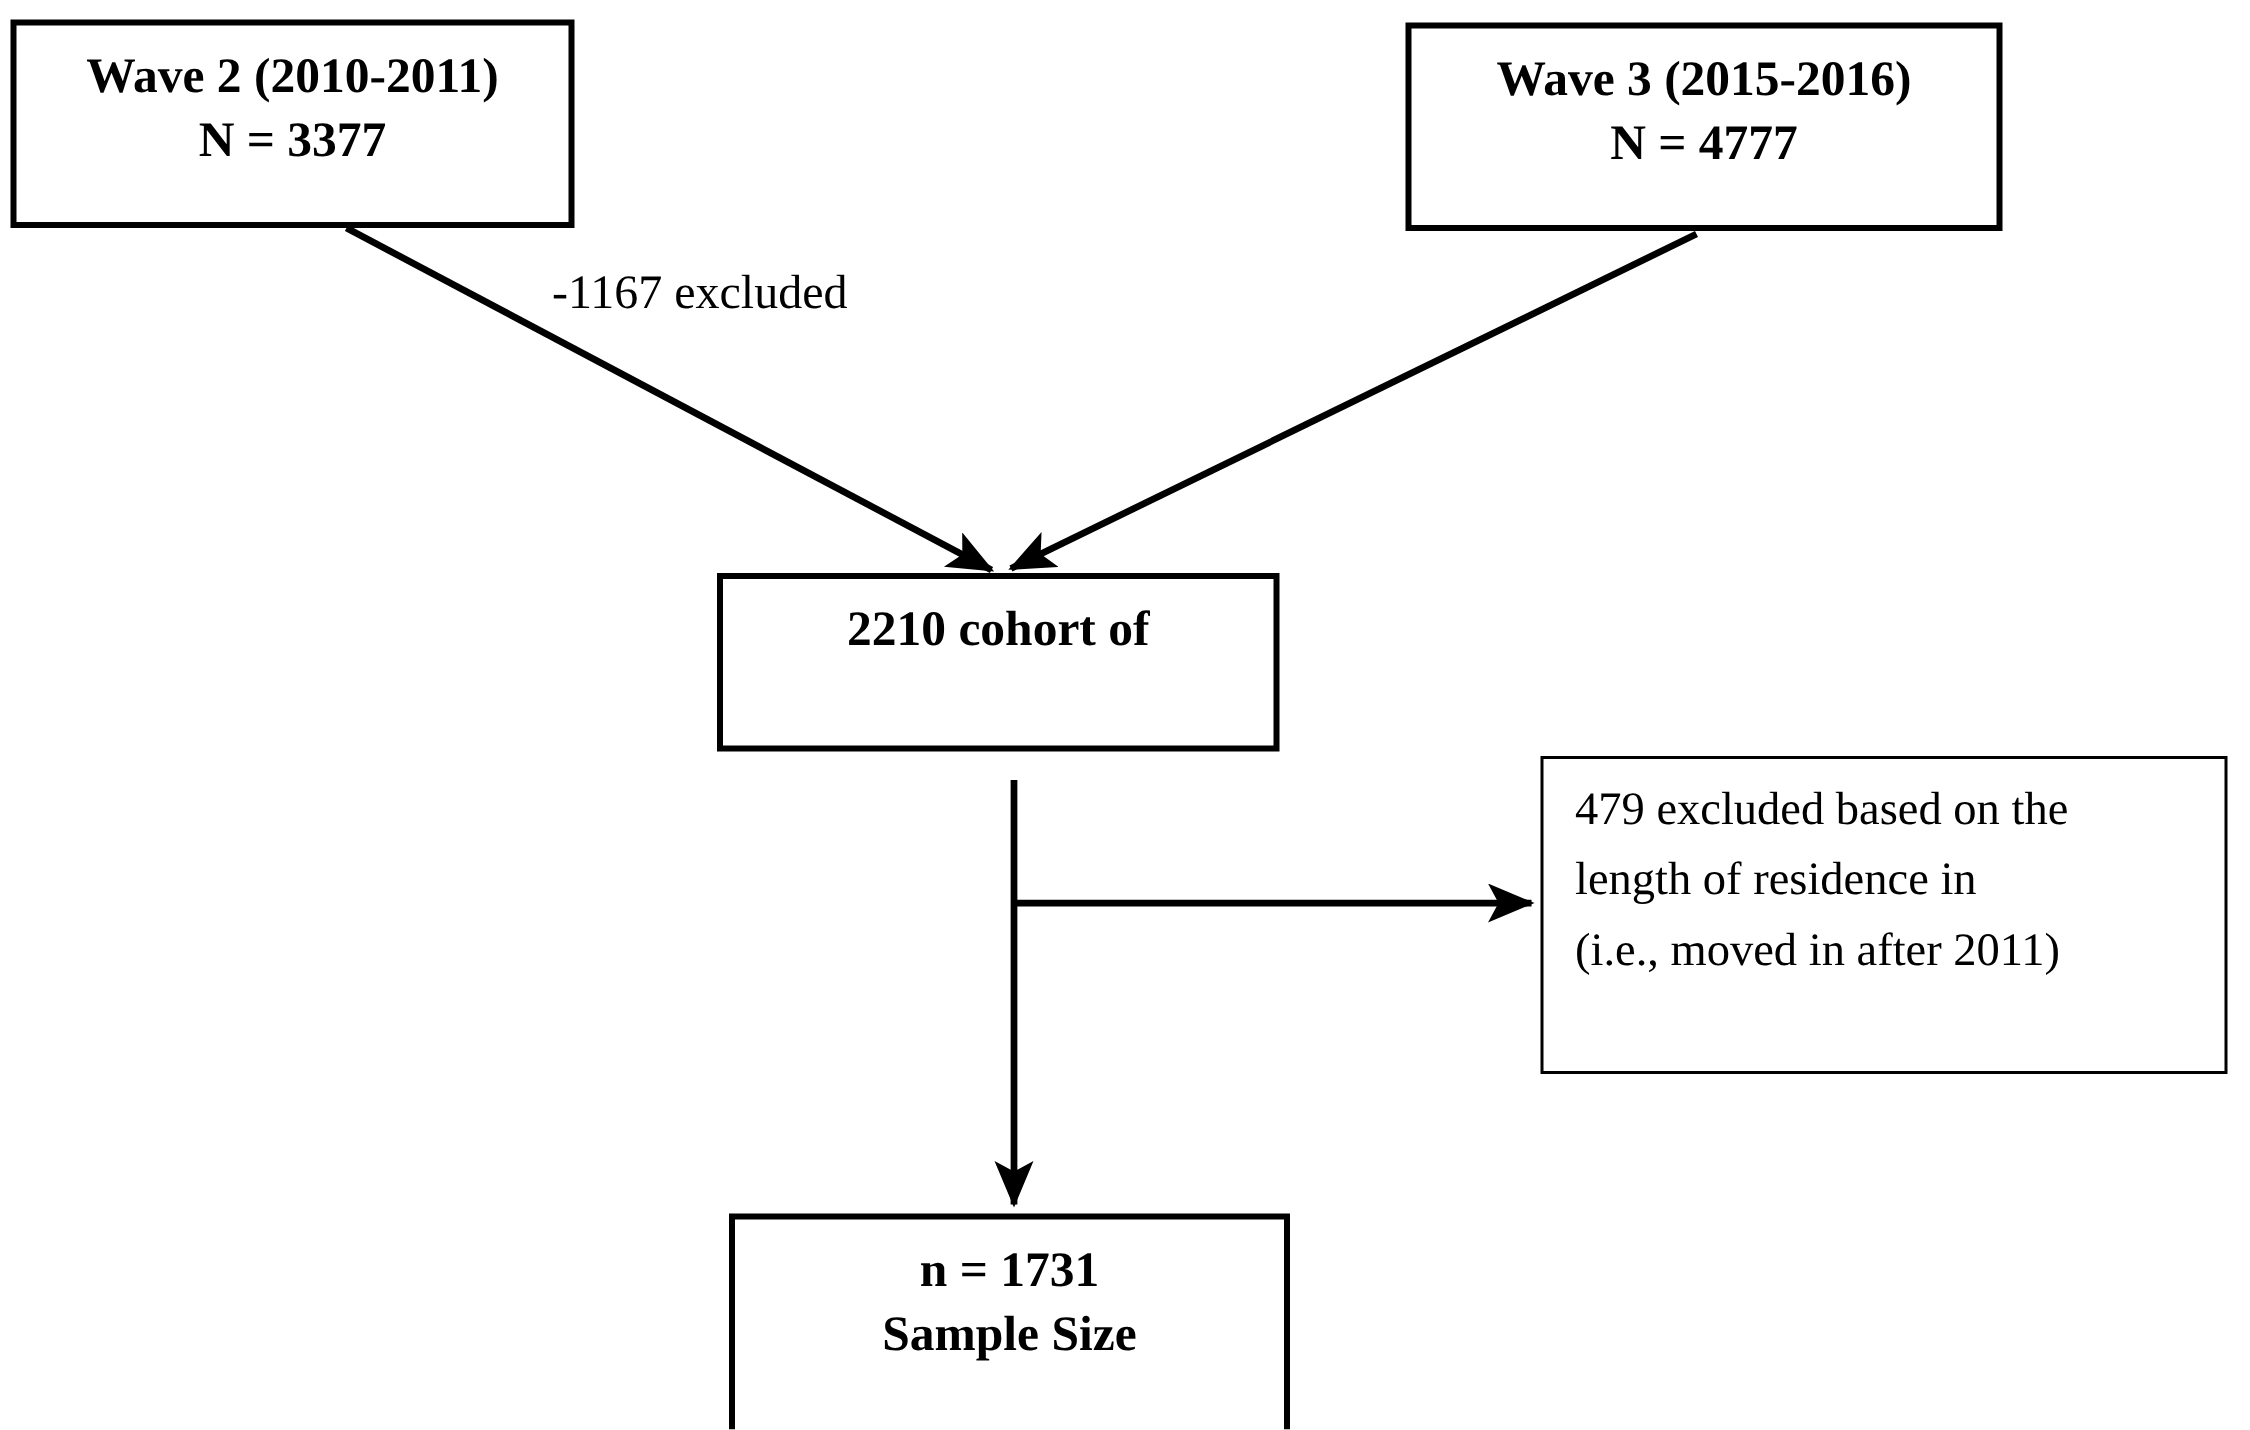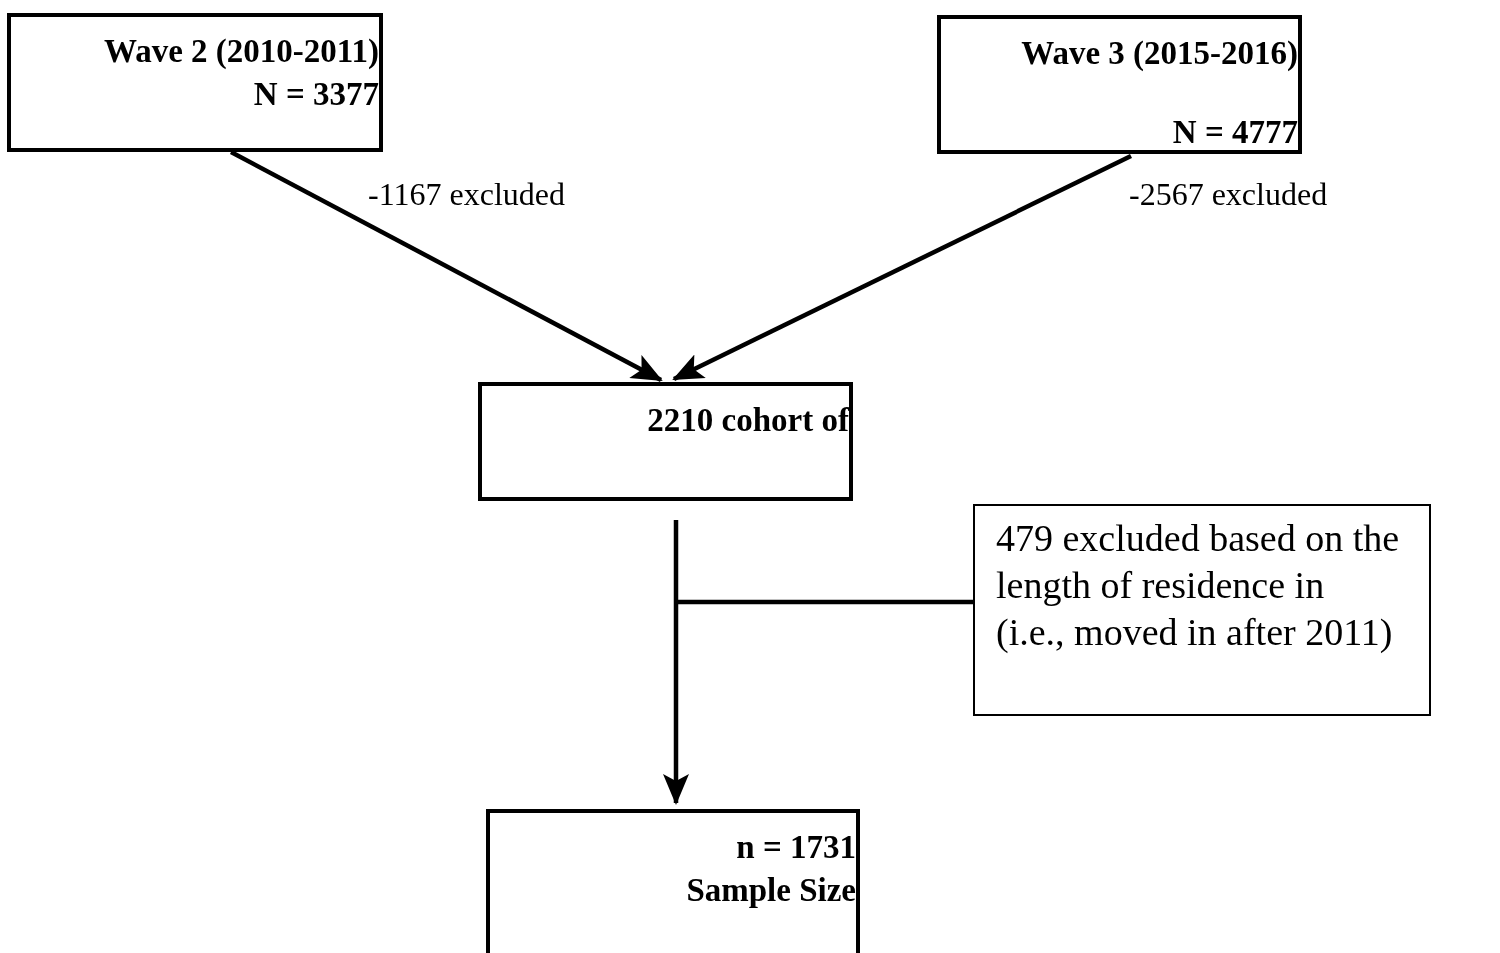--- a/index.html
+++ b/index.html
@@ -23,39 +23,39 @@
     width: 1500px;
     height: 953px;
   }
   .box {
     position: absolute;
     box-sizing: border-box;
     border: 4px solid #000000;
     background: #ffffff;
     display: flex;
     flex-direction: column;
-    align-items: flex-end;
+    align-items: center;
     text-align: center;
     padding-top: 13px;
     font-weight: bold;
     font-size: 33px;
     line-height: 43px;
   }
   #wave2-box   { left: 7px;    top: 13px;  width: 376px; height: 139px; }
-  #wave3-box   { left: 937px;  top: 15px;  width: 365px; height: 139px; gap: 36px; }
+  #wave3-box   { left: 937px;  top: 15px;  width: 398px; height: 139px; }
   #cohort-box  { left: 478px;  top: 382px; width: 375px; height: 119px; }
   #sample-box  { left: 486px;  top: 809px; width: 374px; height: 152px; }
   #excluded-box {
-    left: 973px;
+    left: 1027px;
     top: 504px;
     width: 458px;
     height: 212px;
     border-width: 2px;
     font-weight: normal;
-    font-size: 38px;
+    font-size: 31px;
     line-height: 47px;
     align-items: flex-start;
     text-align: left;
     padding: 9px 10px 0 21px;
   }
   .edge-label {
     position: absolute;
     font-size: 32px;
     font-weight: normal;
     white-space: nowrap;
@@ -86,21 +86,20 @@
     <div>N = 3377</div>
   </div>
 
   <div class="box" id="wave3-box">
     <div>Wave 3 (2015-2016)</div>
     <div>N = 4777</div>
   </div>
 
   <div class="edge-label" id="wave2-exclusion-label">-1167 excluded</div>
 
-  <div class="edge-label" id="wave3-exclusion-label">-2567 excluded</div>
 
   <div class="box" id="cohort-box">
     <div>2210 cohort of</div>
   </div>
 
   <div class="box" id="excluded-box">
     <div>479 excluded based on the</div>
     <div>length of residence in</div>
     <div>(i.e., moved in after 2011)</div>
   </div>

